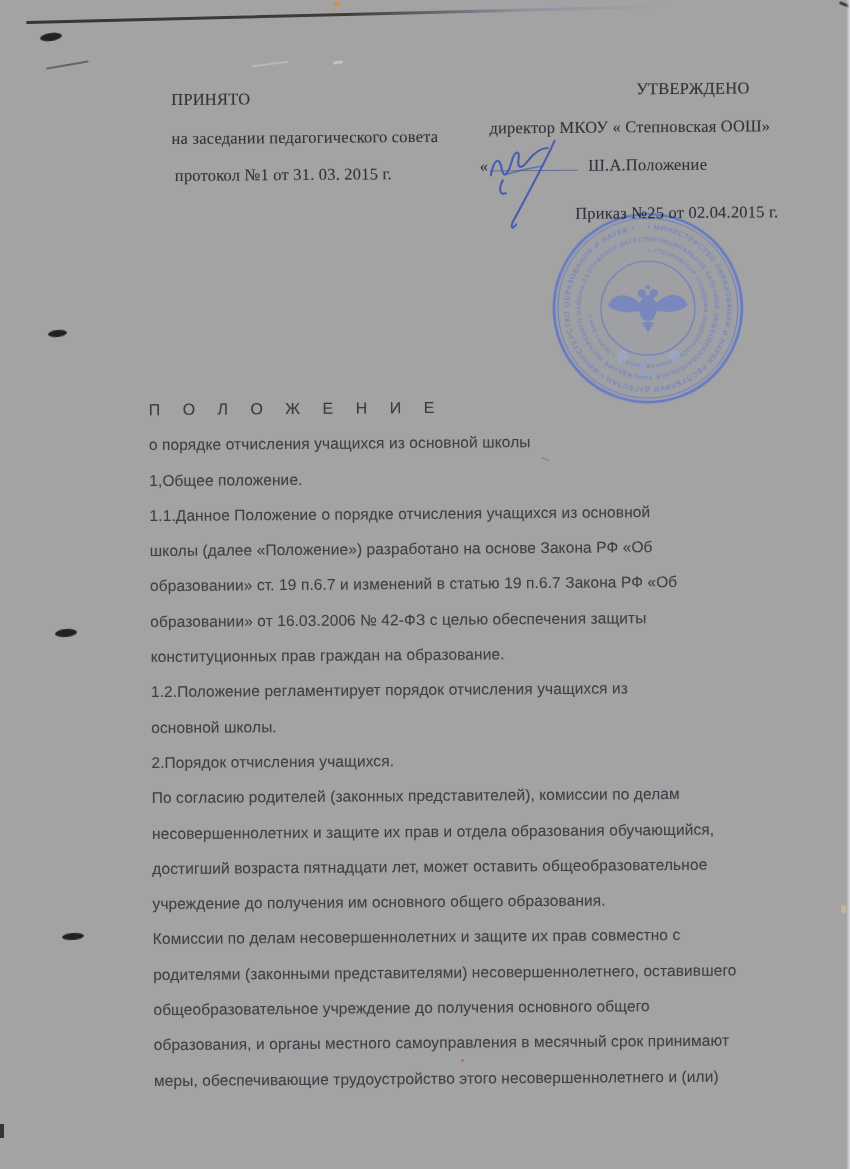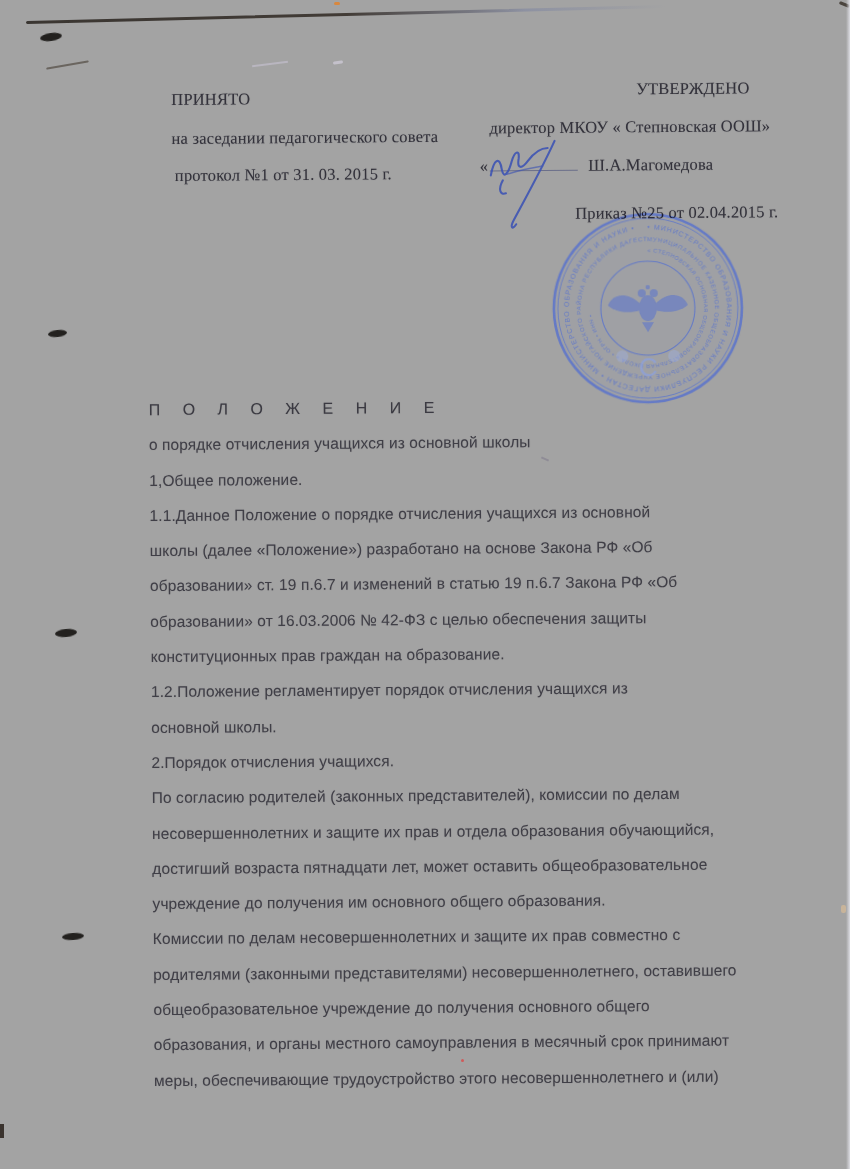--- a/index.html
+++ b/index.html
@@ -79,21 +79,21 @@
 
   <div class="tilt">
 
     <div class="hdr h-accepted">ПРИНЯТО</div>
     <div class="hdr h-meeting">на заседании педагогического совета</div>
     <div class="hdr h-protocol">протокол №1  от 31. 03. 2015 г.</div>
 
     <div class="hdr h-approved">УТВЕРЖДЕНО</div>
     <div class="hdr h-director">директор МКОУ  « Степновская  ООШ»</div>
     <div class="hdr h-sigrow">
-      <span>«</span><span class="uline"></span><span>Ш.А.Магомедова</span>
+      <span>«</span><span class="uline"></span><span>Ш.А.Положение</span>
     </div>
     <div class="hdr h-order">Приказ №25   от 02.04.2015 г.</div>
 
     <svg class="signature" viewBox="0 0 130 120">
       <g fill="none" stroke="#3c53b4" stroke-width="2.1" stroke-linecap="round" opacity="0.88">
         <path d="M18,50 c3,-16 9,-20 11,-6 c2,11 7,3 10,-8 c3,-10 8,-12 7,-3 c-2,11 3,11 9,3 c6,-8 13,-13 20,-13"></path>
         <path d="M82,16 C70,42 52,74 40,96 c-3,6 -1,9 3,3"></path>
         <path d="M30,55 c-5,9 -3,15 3,13"></path>
         <path d="M34,49 q16,-5 36,-8" stroke-width="1.4" opacity="0.7"></path>
       </g>

